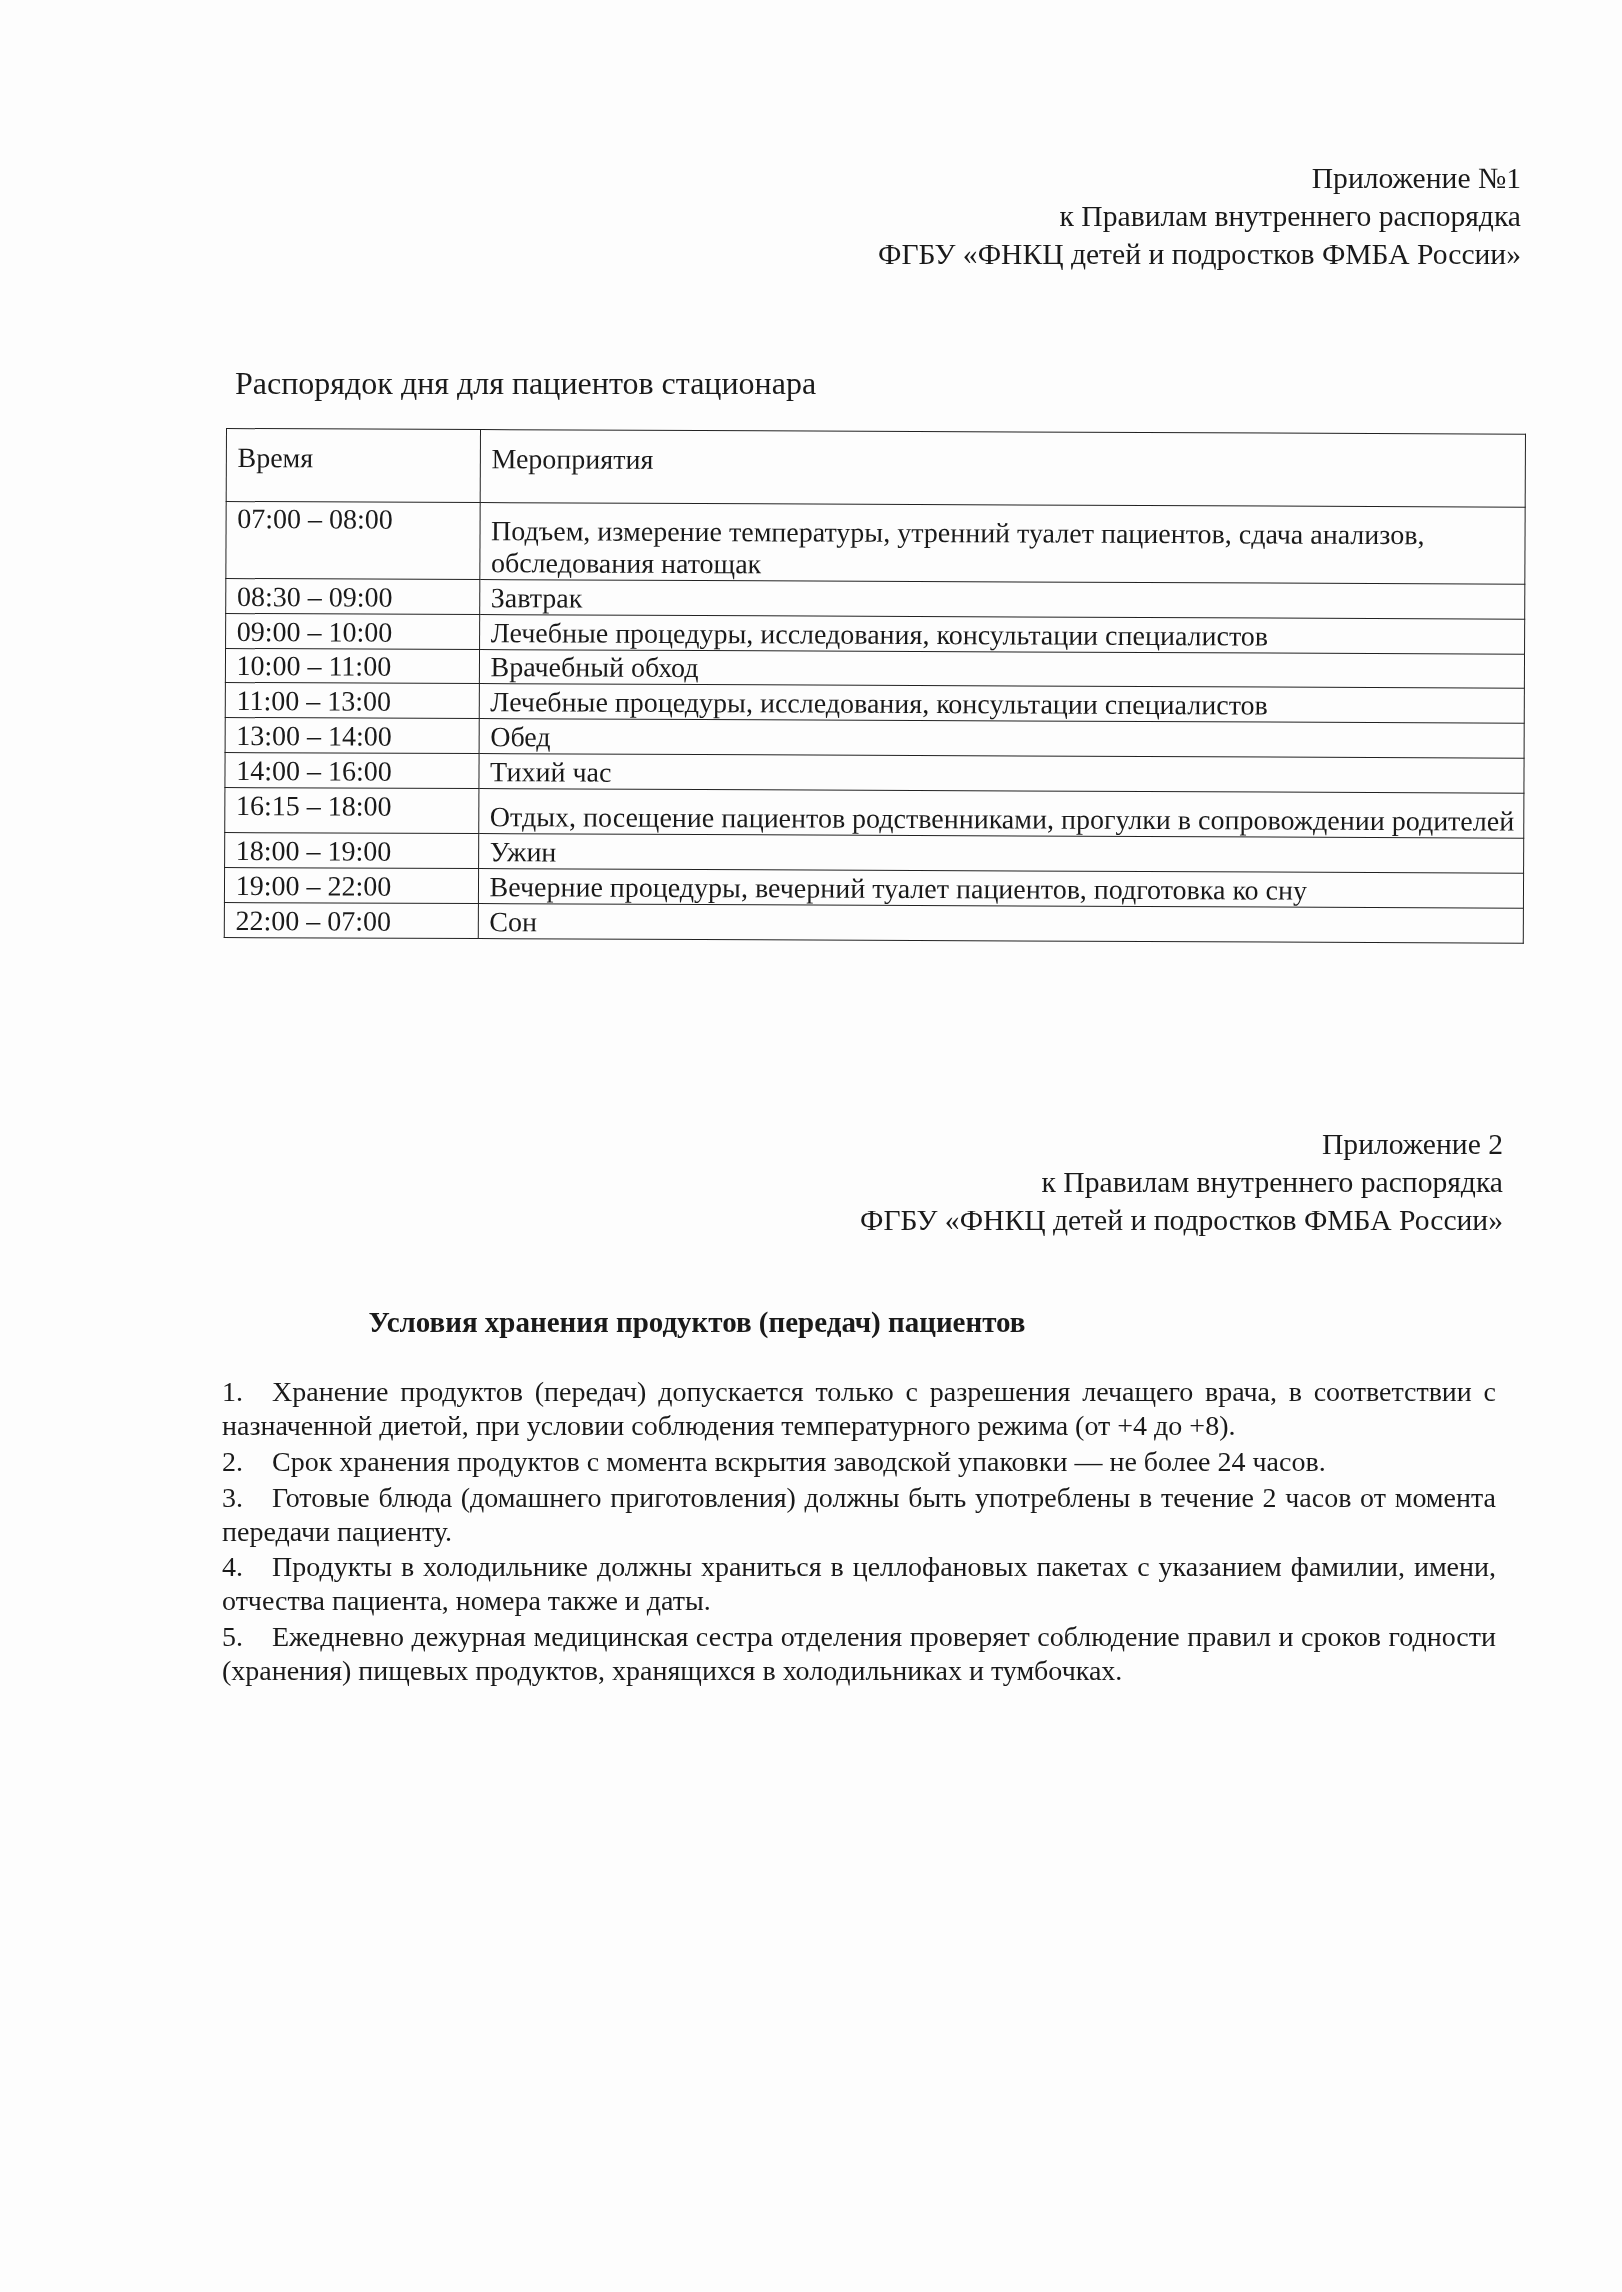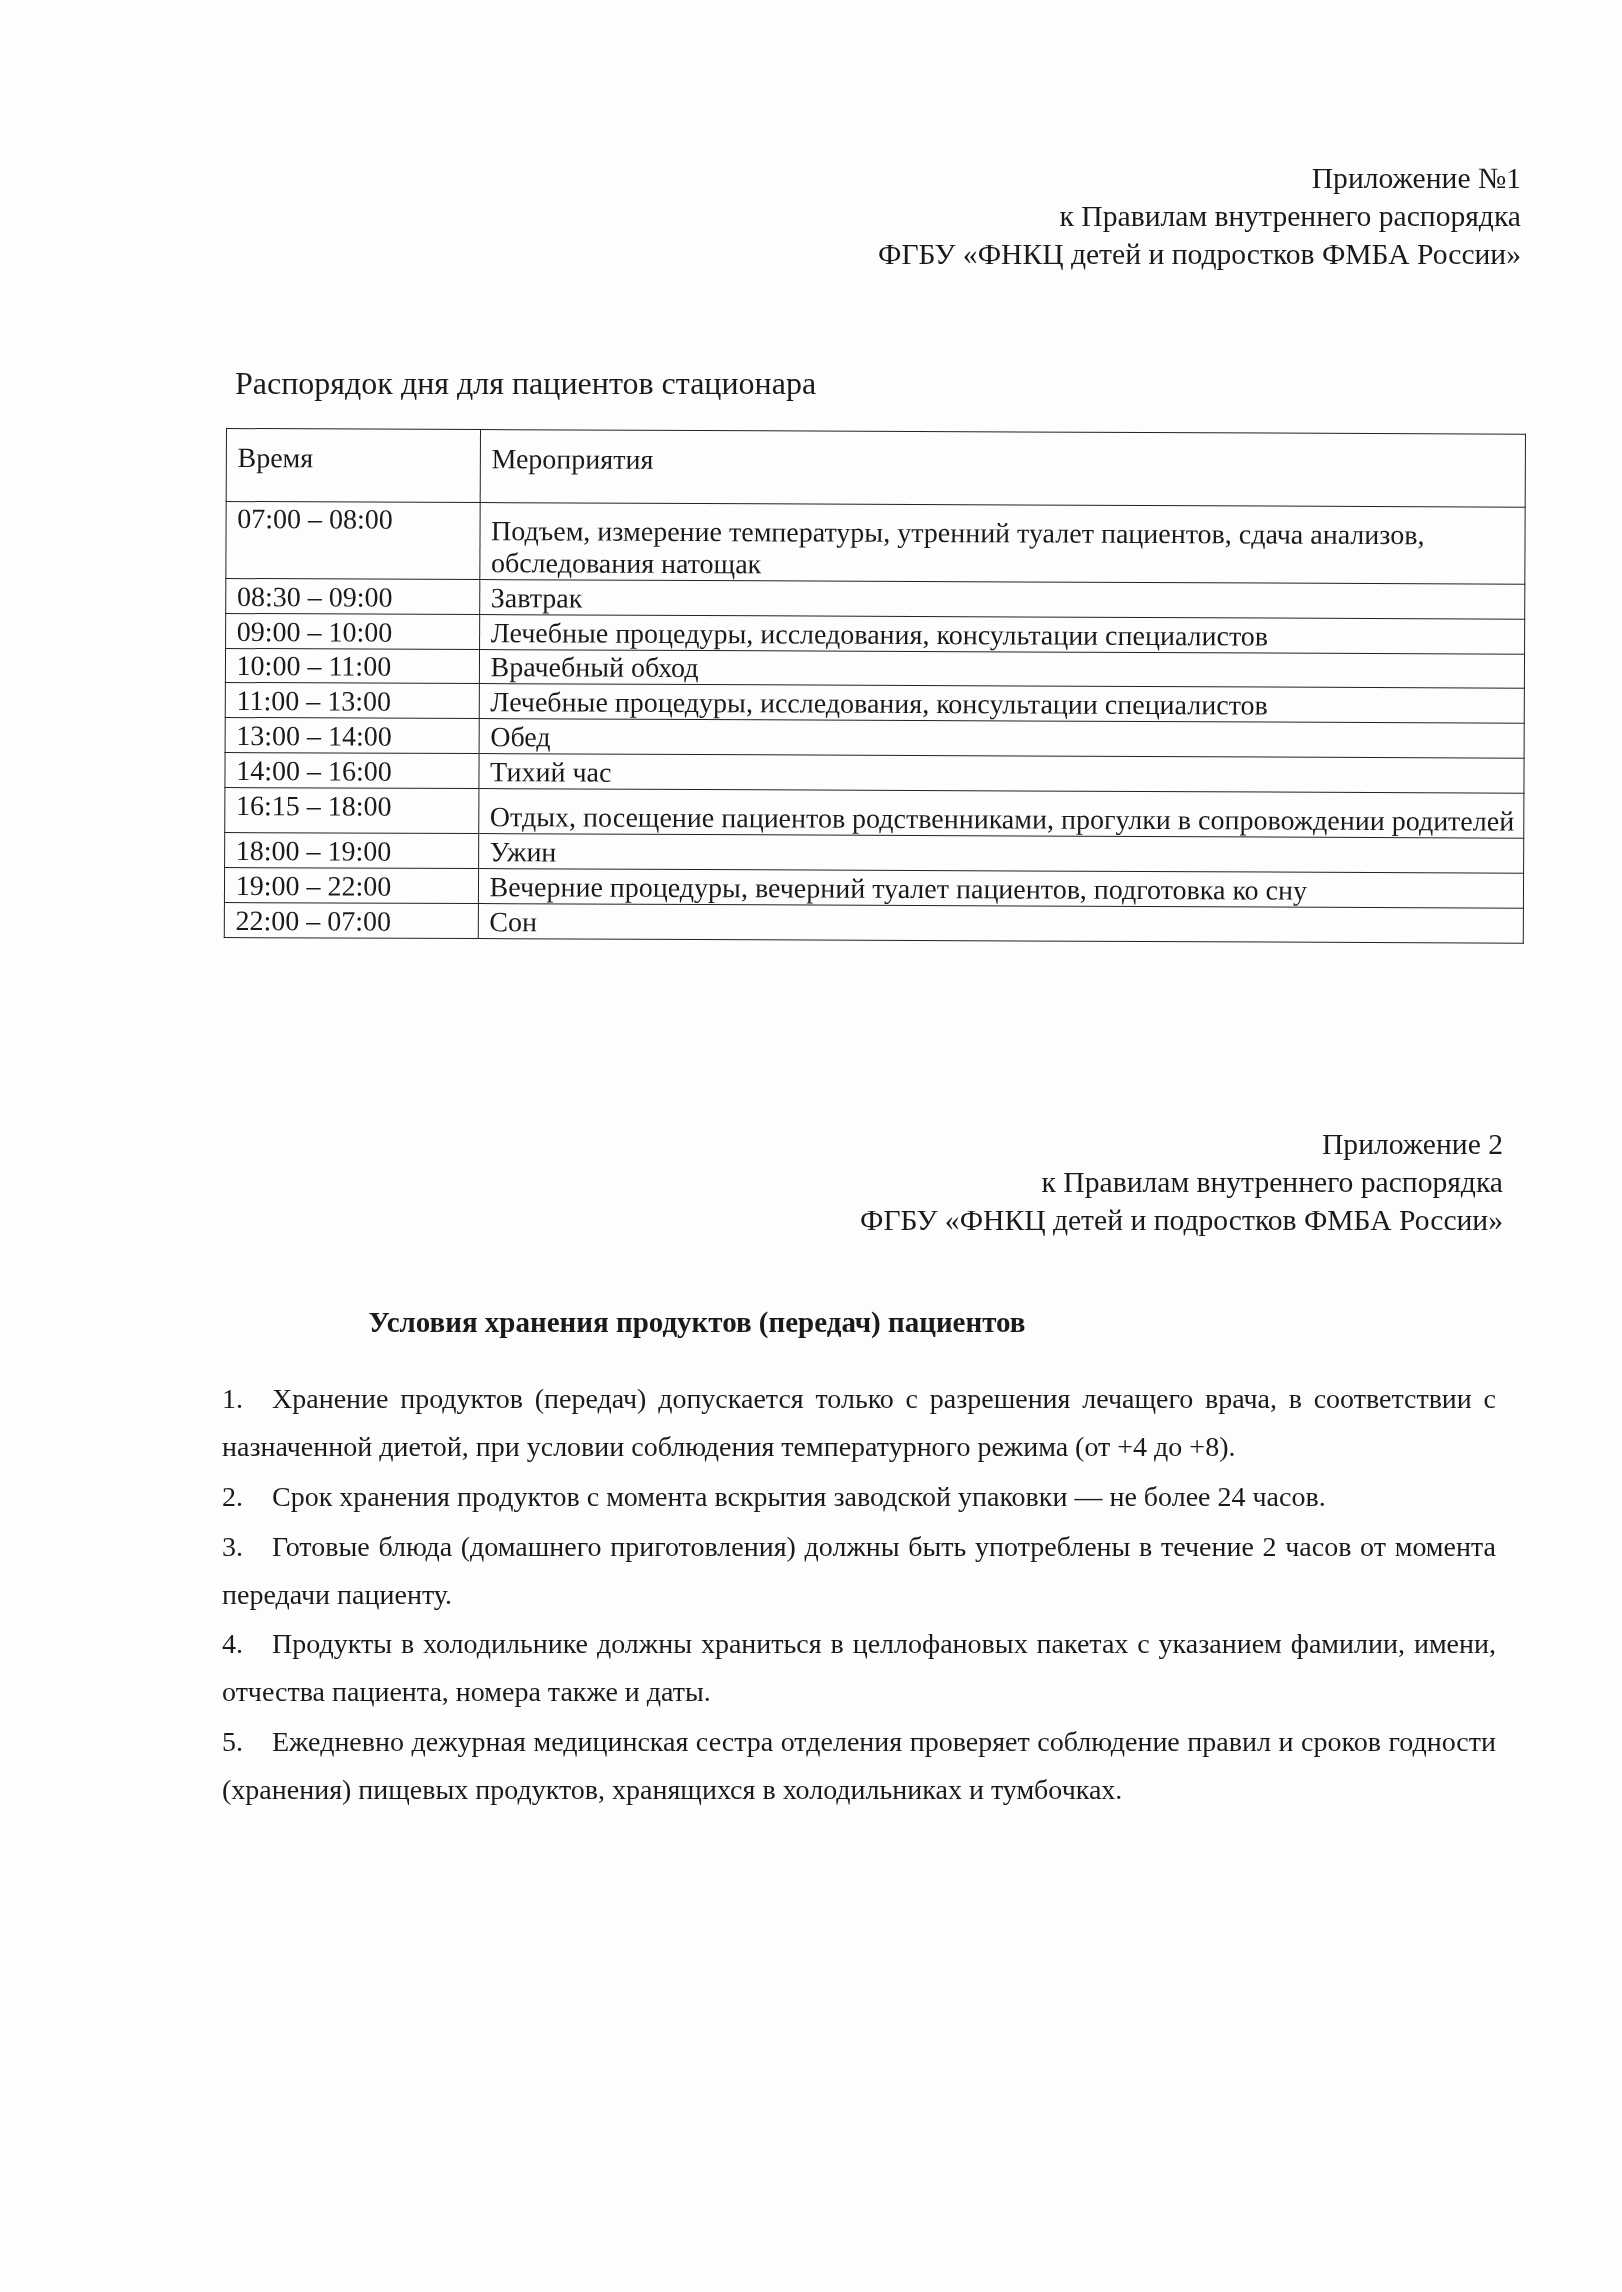--- a/index.html
+++ b/index.html
@@ -46,21 +46,21 @@
   .storage-title {
     position: absolute; top: 1306px; left: 0; width: 1358px;
     text-align: center;
     font-size: 29px; font-weight: bold;
     padding-left: 36px; box-sizing: border-box;
   }
   .rules-list {
     position: absolute; top: 1375px; left: 222px;
     width: 1274px;
     font-size: 28px;
-    line-height: 48px;
+    line-height: 34px;
     text-align: justify;
   }
   .rule { margin: 0 0 1.8px 0; }
   .rule-num { display: inline-block; width: 50px; }
 </style>
 </head>
 <body>
 
 <div class="page">
 

